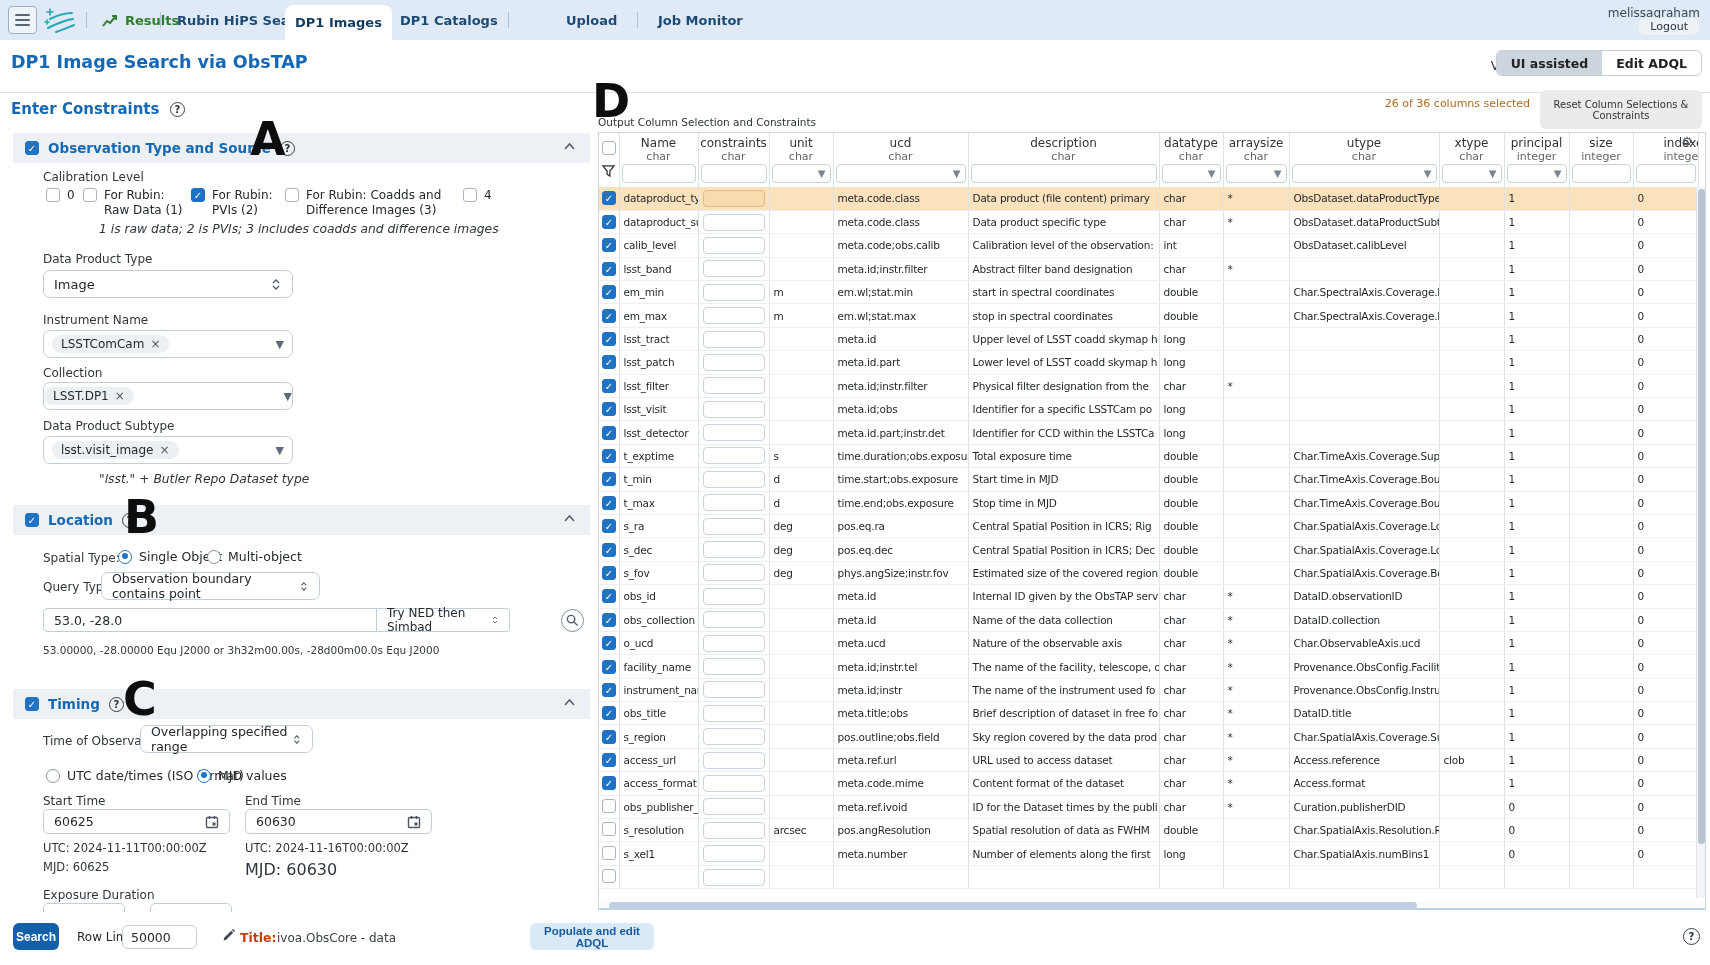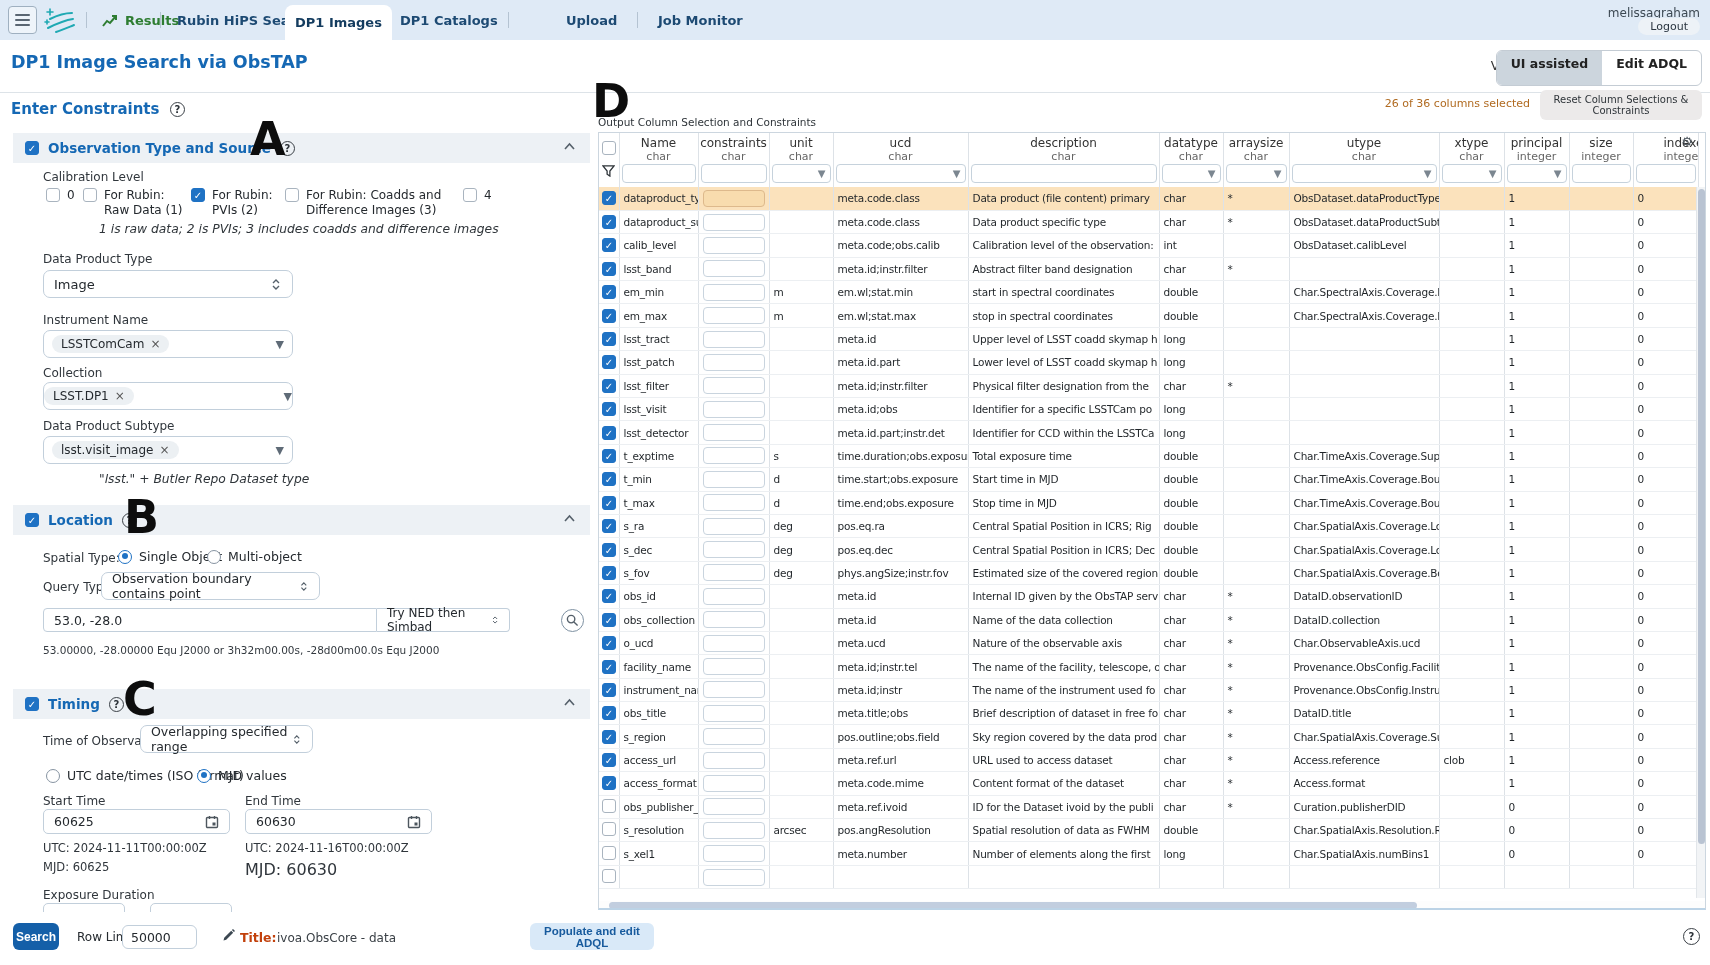--- a/index.html
+++ b/index.html
@@ -15,21 +15,21 @@
   .nav-sep { position:absolute; top:12px; width:1px; height:16px; background:#b4c3d2; }
   .navtab { position:absolute; top:0; height:40px; display:flex; align-items:center; gap:6px; padding:0 10px; font-size:13px; font-weight:bold; color:#1d4a73; cursor:pointer; white-space:nowrap; }
   .navtab.results { color:#2e7d32; }
   .navtab.active { background:#ffffff; border-radius:8px 8px 0 0; top:5px; height:35px; color:#143c5f; }
   #user-name { position:absolute; right:10px; top:6px; font-size:12px; color:#3c4852; }
   #logout-btn { position:absolute; right:10px; top:18px; font-size:11px; color:#2a3540; background:#edf2f7; border-radius:10px; padding:2px 12px; cursor:pointer; }
 
   
   #page-title { position:absolute; left:11px; top:52px; font-size:17.5px; font-weight:bold; color:#1568b4; }
   #view-label { position:absolute; right:186px; top:58px; font-size:12.5px; color:#333; }
-  #view-seg { position:absolute; right:8px; top:50px; height:36px; display:flex; border:1px solid #c4ccd4; border-radius:6px; overflow:hidden; background:#fff;justify-content:space-between; }
+  #view-seg { position:absolute; right:8px; top:50px; height:26px; display:flex; border:1px solid #c4ccd4; border-radius:6px; overflow:hidden; background:#fff;justify-content:space-between; }
   #view-seg .seg { padding:5px 14px; font-size:12.5px; font-weight:bold; color:#222; cursor:pointer; }
   #view-seg .seg.sel { background:#ccd5dd; }
   #head-rule { position:absolute; left:0; top:92px; width:1710px; height:1px; background:#dde3e8; }
 
   
   #left-panel { position:absolute; left:0; top:93px; width:598px; height:819px; overflow:hidden; }
   #ec-title { position:absolute; left:11px; top:7px; font-size:15px; font-weight:bold; color:#1568b4; }
   .help { display:inline-block; width:15px; height:15px; border:1.5px solid #3a4046; border-radius:50%; color:#2c3238; font-size:10px; font-weight:bold; text-align:center; line-height:13px; vertical-align:middle; cursor:pointer; }
   .secbar { position:absolute; left:13px; width:577px; height:30px; background:#edf1f5; display:flex; align-items:center; gap:9px; padding-left:12px; }
   .secbar .slabel { font-size:13.5px; font-weight:bold; color:#1568b4; cursor:pointer; }
@@ -64,21 +64,21 @@
   #rowlimit-label { position:absolute; left:77px; top:18px; font-size:12px; color:#24292e; }
   #rowlimit-input { position:absolute; left:122px; top:13px; width:75px; height:24px; border:1px solid #c2cfdb; border-radius:6px; font-size:12.5px; padding:0 8px; color:#24292e; font-family:"DejaVu Sans", sans-serif; }
   #title-label { position:absolute; left:240px; top:18px; font-size:12.5px; font-weight:bold; color:#c2410c; }
   #title-value { position:absolute; left:277px; top:19px; font-size:12px; color:#3a4046; }
   #populate-btn { position:absolute; left:530px; top:11px; width:124px; height:27px; background:#d9e9f8; color:#175a9d; font-size:11.5px; font-weight:bold; border:none; border-radius:6px; cursor:pointer; }
   #br-help { position:absolute; right:10px; top:16px; }
 
   
   #panel-label { position:absolute; left:598px; top:116px; font-size:10.5px; color:#2e3439; }
   #col-summary { position:absolute; left:1330px; top:97px; width:200px; text-align:right; font-size:11px; color:#b06a20; }
-  #reset-btn { position:absolute; left:1540px; top:90px; width:162px; height:30px; background:#eceaea; border:none; border-radius:6px; font-size:10px; color:#2e3439; cursor:pointer; font-family:"DejaVu Sans", sans-serif; }
+  #reset-btn { position:absolute; left:1540px; top:90px; width:162px; height:39px; background:#eceaea; border:none; border-radius:6px; font-size:10px; color:#2e3439; cursor:pointer; font-family:"DejaVu Sans", sans-serif; }
 
   #table-wrap { position:absolute; left:598px; top:132px; width:1108px; height:778px; border:1px solid #ccd6df; border-bottom:2px solid #bcd3e6; background:#fff; overflow:hidden; }
   table.grid { border-collapse:collapse; table-layout:fixed; width:1099px; }
   .grid th, .grid td { border-right:1px solid #dde2e7; overflow:hidden; white-space:nowrap; vertical-align:middle; }
   .grid thead th { border-bottom:0; }
   #head-table { position:absolute; left:0; top:0; }
   #head-table .hname { font-size:12px; color:#333; font-weight:normal; text-align:center; padding-top:3px; }
   #head-table .htype { font-size:11px; color:#666; font-weight:normal; text-align:center; }
   #head-table tr.lblrow th { height:30px; padding:0; }
   #head-table tr.fltrow th { height:24px; padding:0 2px 4px 2px; }
@@ -939,21 +939,21 @@
               <td>0</td>
             </tr>
             <tr>
               <td class="cbc"><span class="cb "></span></td>
               <td>obs_publisher_did</td>
               <td>
                 <div class="cinput"></div>
               </td>
               <td></td>
               <td>meta.ref.ivoid</td>
-              <td>ID for the Dataset ivoid by the publi</td>
+              <td>ID for the Dataset times by the publi</td>
               <td>char</td>
               <td>*</td>
               <td>Curation.publisherDID</td>
               <td></td>
               <td>0</td>
               <td></td>
               <td>0</td>
             </tr>
             <tr>
               <td class="cbc"><span class="cb "></span></td>

